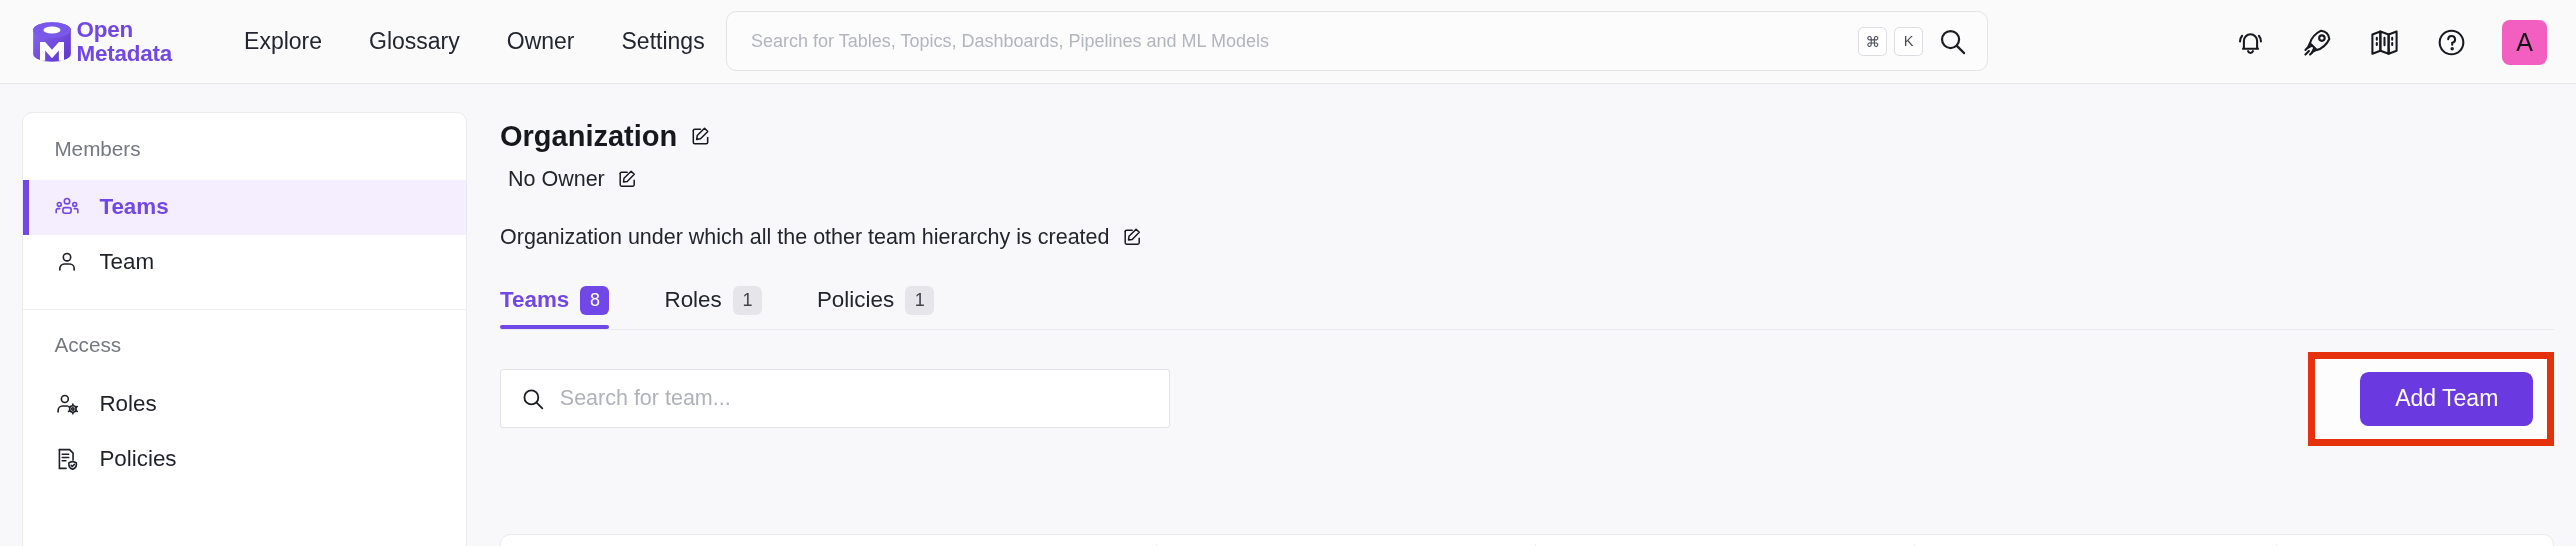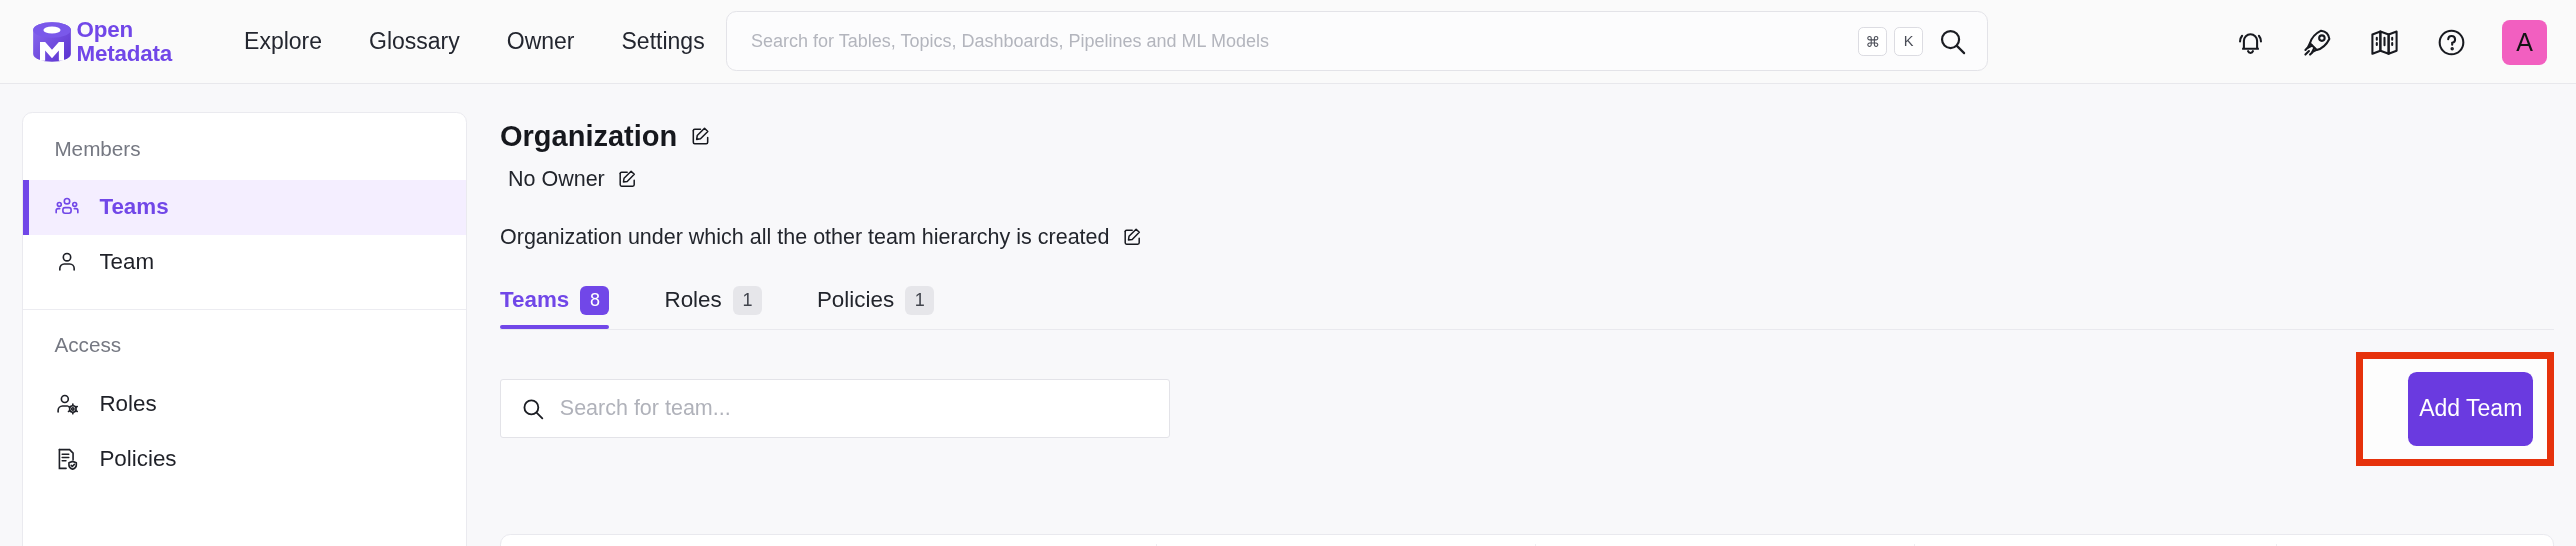--- a/index.html
+++ b/index.html
@@ -281,22 +281,22 @@
     position: absolute;
     left: 0; top: 0;
     width: 100%; height: 100%;
     border: 7.8px solid #e6320c;
     background: #fdfdfd;
     pointer-events: none;
   }
   .add-team-btn {
     position: relative;
     z-index: 2;
-    height: 74px;
-    padding: 0 11px;
+    height: 54px;
+    padding: 0 35px;
     background: #6a3ae0;
     color: #ffffff;
     border: none;
     border-radius: 8.6px;
     font-family: "Liberation Sans", sans-serif;
     font-size: 23px;
     cursor: pointer;
     white-space: nowrap;
   }
 

